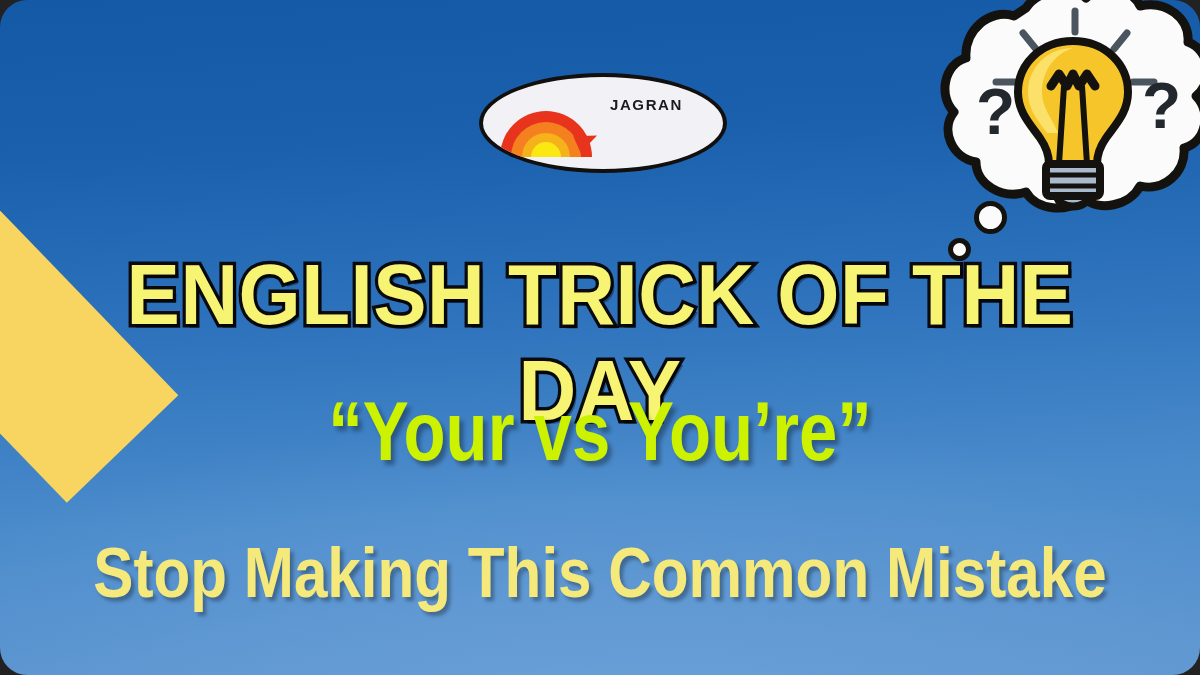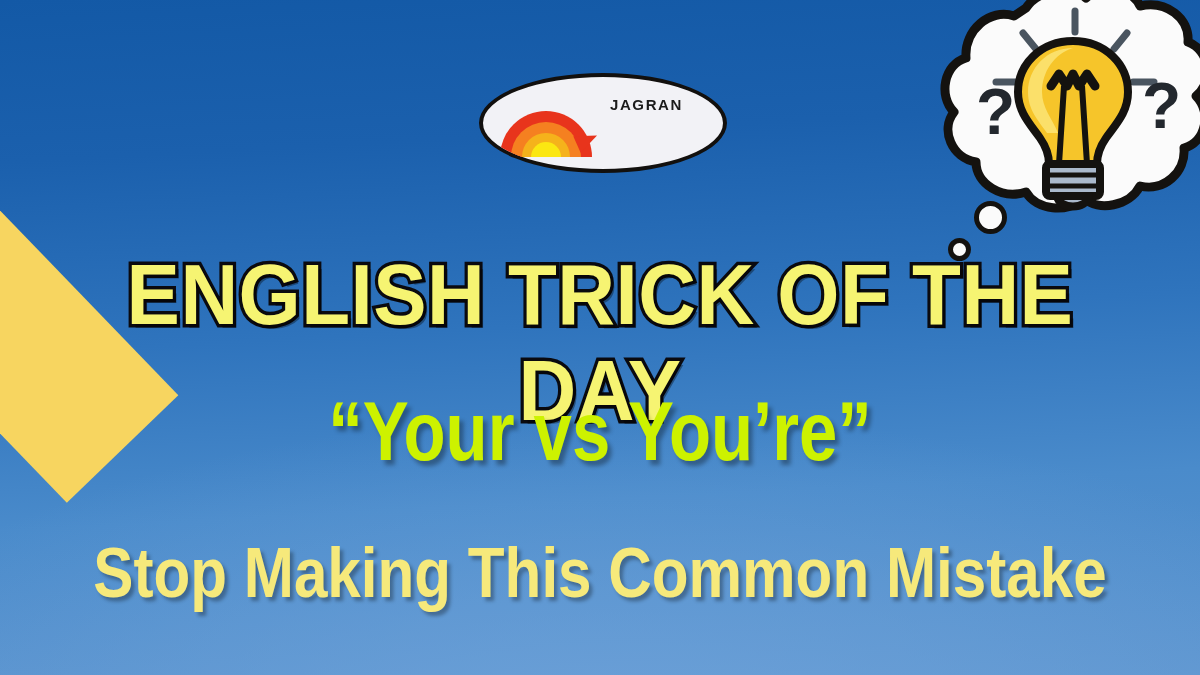--- a/index.html
+++ b/index.html
@@ -9,20 +9,21 @@
   }
   #poster {
     position: relative;
     width: 1200px;
     height: 675px;
     overflow: hidden;
     font-family: "Liberation Sans", sans-serif;
     background:
       radial-gradient(ellipse 120% 95% at 52% 120%, #6fa3da 0%, rgba(111,163,218,0) 62%),
       linear-gradient(177deg, #1359a6 0%, #1b60ad 22%, #2f74bd 48%, #4a8bcb 72%, #5d95cf 100%);
+    border-radius: 27px;
   }
 
   
   .stripe {
     position: absolute;
     top: -170px;
     left: -205px;
     width: 155px;
     height: 720px;
     background: #f7d560;

